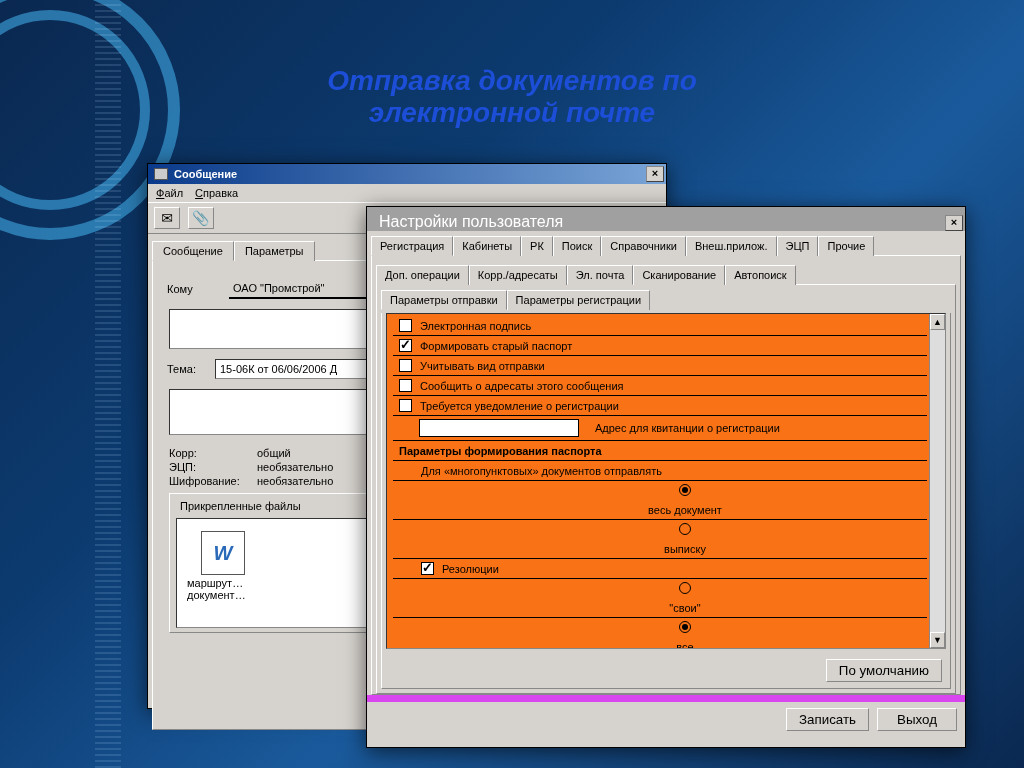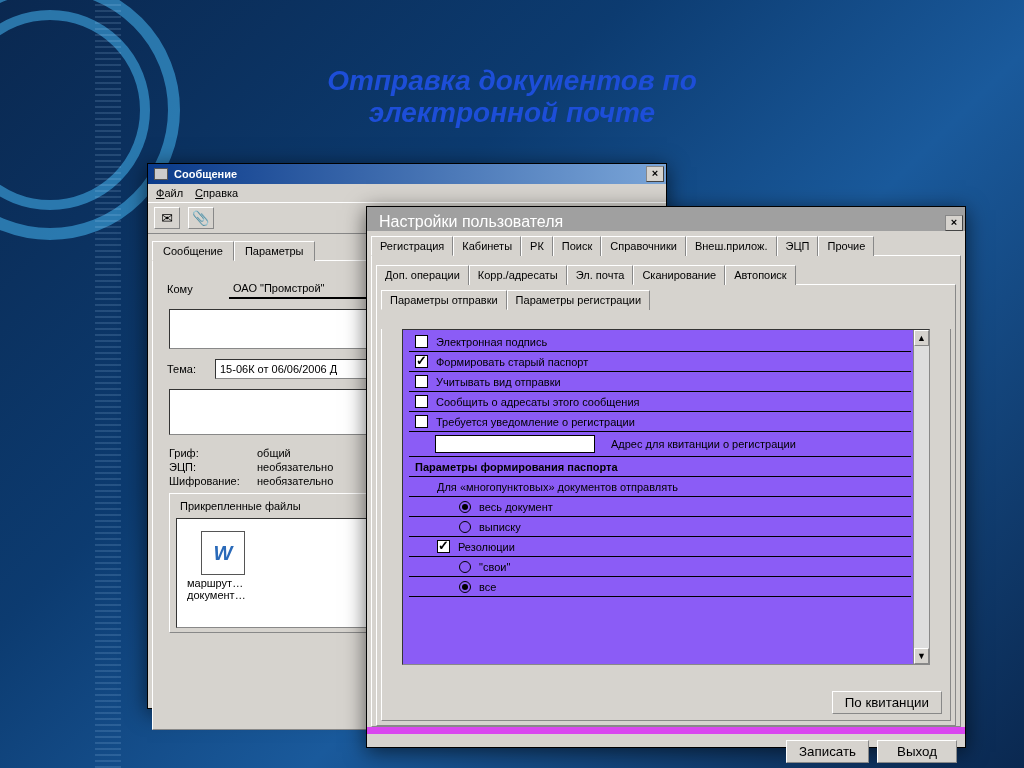--- a/index.html
+++ b/index.html
@@ -93,36 +93,36 @@
   .group-title { margin-top:-12px; background:#d6d3ce; display:inline-block; padding:0 4px; }
 
   
   #settings-window { left: 366px; top: 206px; width: 600px; height: 542px; }
   #settings-window .win-title { background: #a0a0a0; color: #fff; font-size: 16px; height: 24px; font-weight: normal; align-items: flex-end;}
   .sub-tabs { display:flex; flex-wrap: wrap; margin: 4px 4px 0 4px; }
   .sub-tabs .tab-btn { font-size:11px; padding: 3px 8px; }
   .settings-body { border: 1px solid #888; border-left-color:#fff; border-top-color:#fff; margin: 0 4px; background:#d6d3ce; }
 
   .option-list {
-    background: #8b5cf6; border: 1px inset #888; margin: 20px; height: 336px; overflow: hidden; position: relative;
+    background: #f97316; border: 1px inset #888; margin: 4px; height: 336px; overflow: hidden; position: relative;
   }
   .option-list .scrollbar {
     position: absolute; right:0; top:0; bottom:0; width:16px;
     background:#ddd; border-left:1px solid #888;
     display:flex; flex-direction:column; justify-content:space-between;
   }
   .scroll-btn { height:16px; background:#d6d3ce; border:1px solid #888; border-left-color:#fff; border-top-color:#fff; font-size:9px; text-align:center; line-height:14px;}
   .option-rows { padding: 2px 18px 2px 6px; }
   .opt-row { border-bottom: 1px solid #000; padding: 3px 0 3px 6px; display:flex; align-items:center; gap:8px; min-height:20px;}
   .cb { width:13px; height:13px; border:1px solid #000; display:inline-block; background:#fff; position:relative; flex-shrink:0;}
   .cb.checked::after { content:"✓"; position:absolute; left:0; top:-3px; font-size:13px; font-weight:bold; color:#000;}
   .rb { width:12px; height:12px; border:1px solid #000; border-radius:50%; display:inline-block; position:relative; flex-shrink:0;}
   .rb.checked::after { content:""; position:absolute; left:2px; top:2px; width:6px; height:6px; background:#000; border-radius:50%;}
   .opt-indent { padding-left: 28px; }
-  .opt-indent2 { padding-left: 50px; }
+  .opt-indent2 { padding-left: 50px; flex-direction: column; }
   .opt-heading { font-weight: bold; }
   .addr-input { border:1px solid #000; height:18px; width:160px; margin-left:20px; margin-right:8px;}
 
   .btn-row { display:flex; justify-content:flex-end; gap:8px; padding: 6px 8px; }
   .win-btn {
     min-width: 80px; padding: 3px 12px; background:#d6d3ce;
     border: 1px solid #888; border-left-color:#fff; border-top-color:#fff;
   }
 
   .file-icon {
@@ -178,21 +178,21 @@
     <div class="textarea-big" style="height:40px;"></div>
 
     <div class="form-row">
       <span class="form-lbl" style="width:38px;">Тема:</span>
       <input type="text" value="15-06К от 06/06/2006 Д" style="">
     </div>
     <div class="textarea-big"></div>
 
     <div class="info-table">
       <div>
-          <span class="il">Гриф:</span>
+          <span class="il">Корр:</span>
           <span>общий</span>
         </div>
       <div>
           <span class="il">ЭЦП:</span>
           <span>необязательно</span>
         </div>
       <div>
           <span class="il">Шифрование:</span>
           <span>необязательно</span>
         </div>
@@ -291,21 +291,21 @@
                 <span>все</span>
               </div>
           </div>
           <div class="scrollbar">
             <div class="scroll-btn">▲</div>
             <div class="scroll-btn">▼</div>
           </div>
         </div>
 
         <div class="btn-row">
-          <button class="win-btn">По квитанции</button>
+          <button class="win-btn">По умолчанию</button>
         </div>
       </div>
     </div>
   </div>
   <div class="btn-row" style="border-top:7px solid #d946ef;">
     <button class="win-btn">Записать</button>
     <button class="win-btn">Выход</button>
   </div>
 </div>
 

